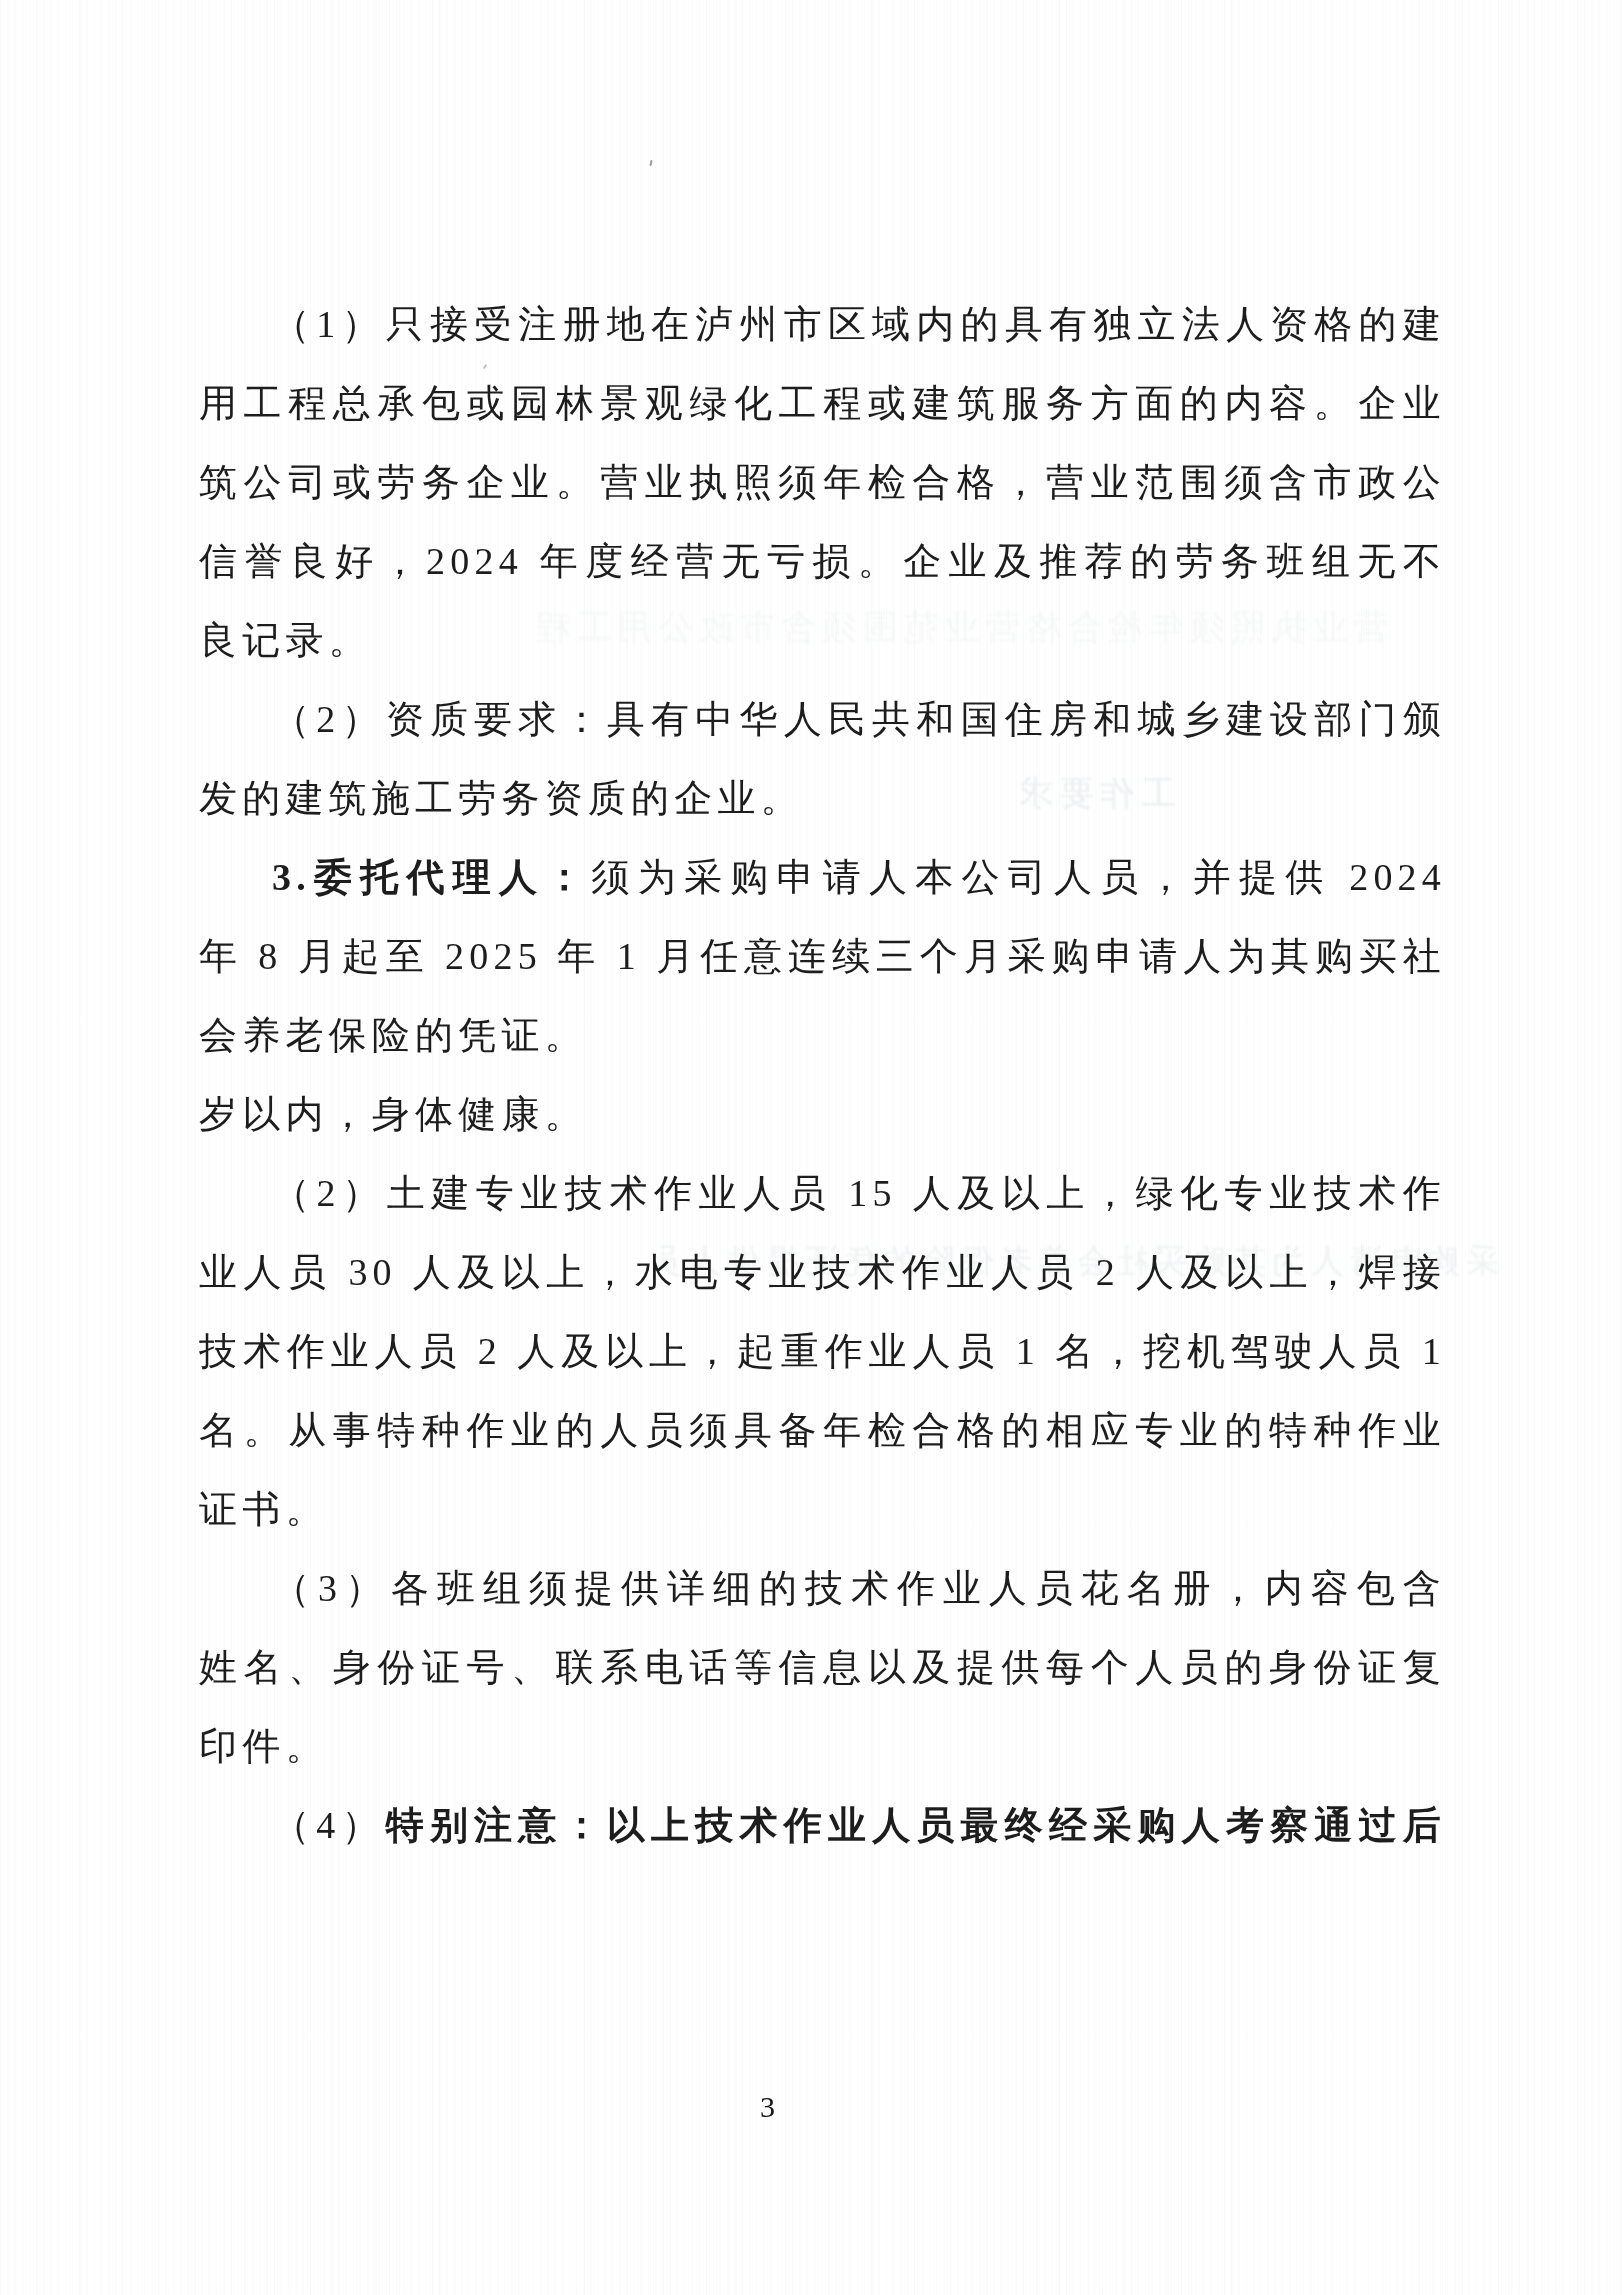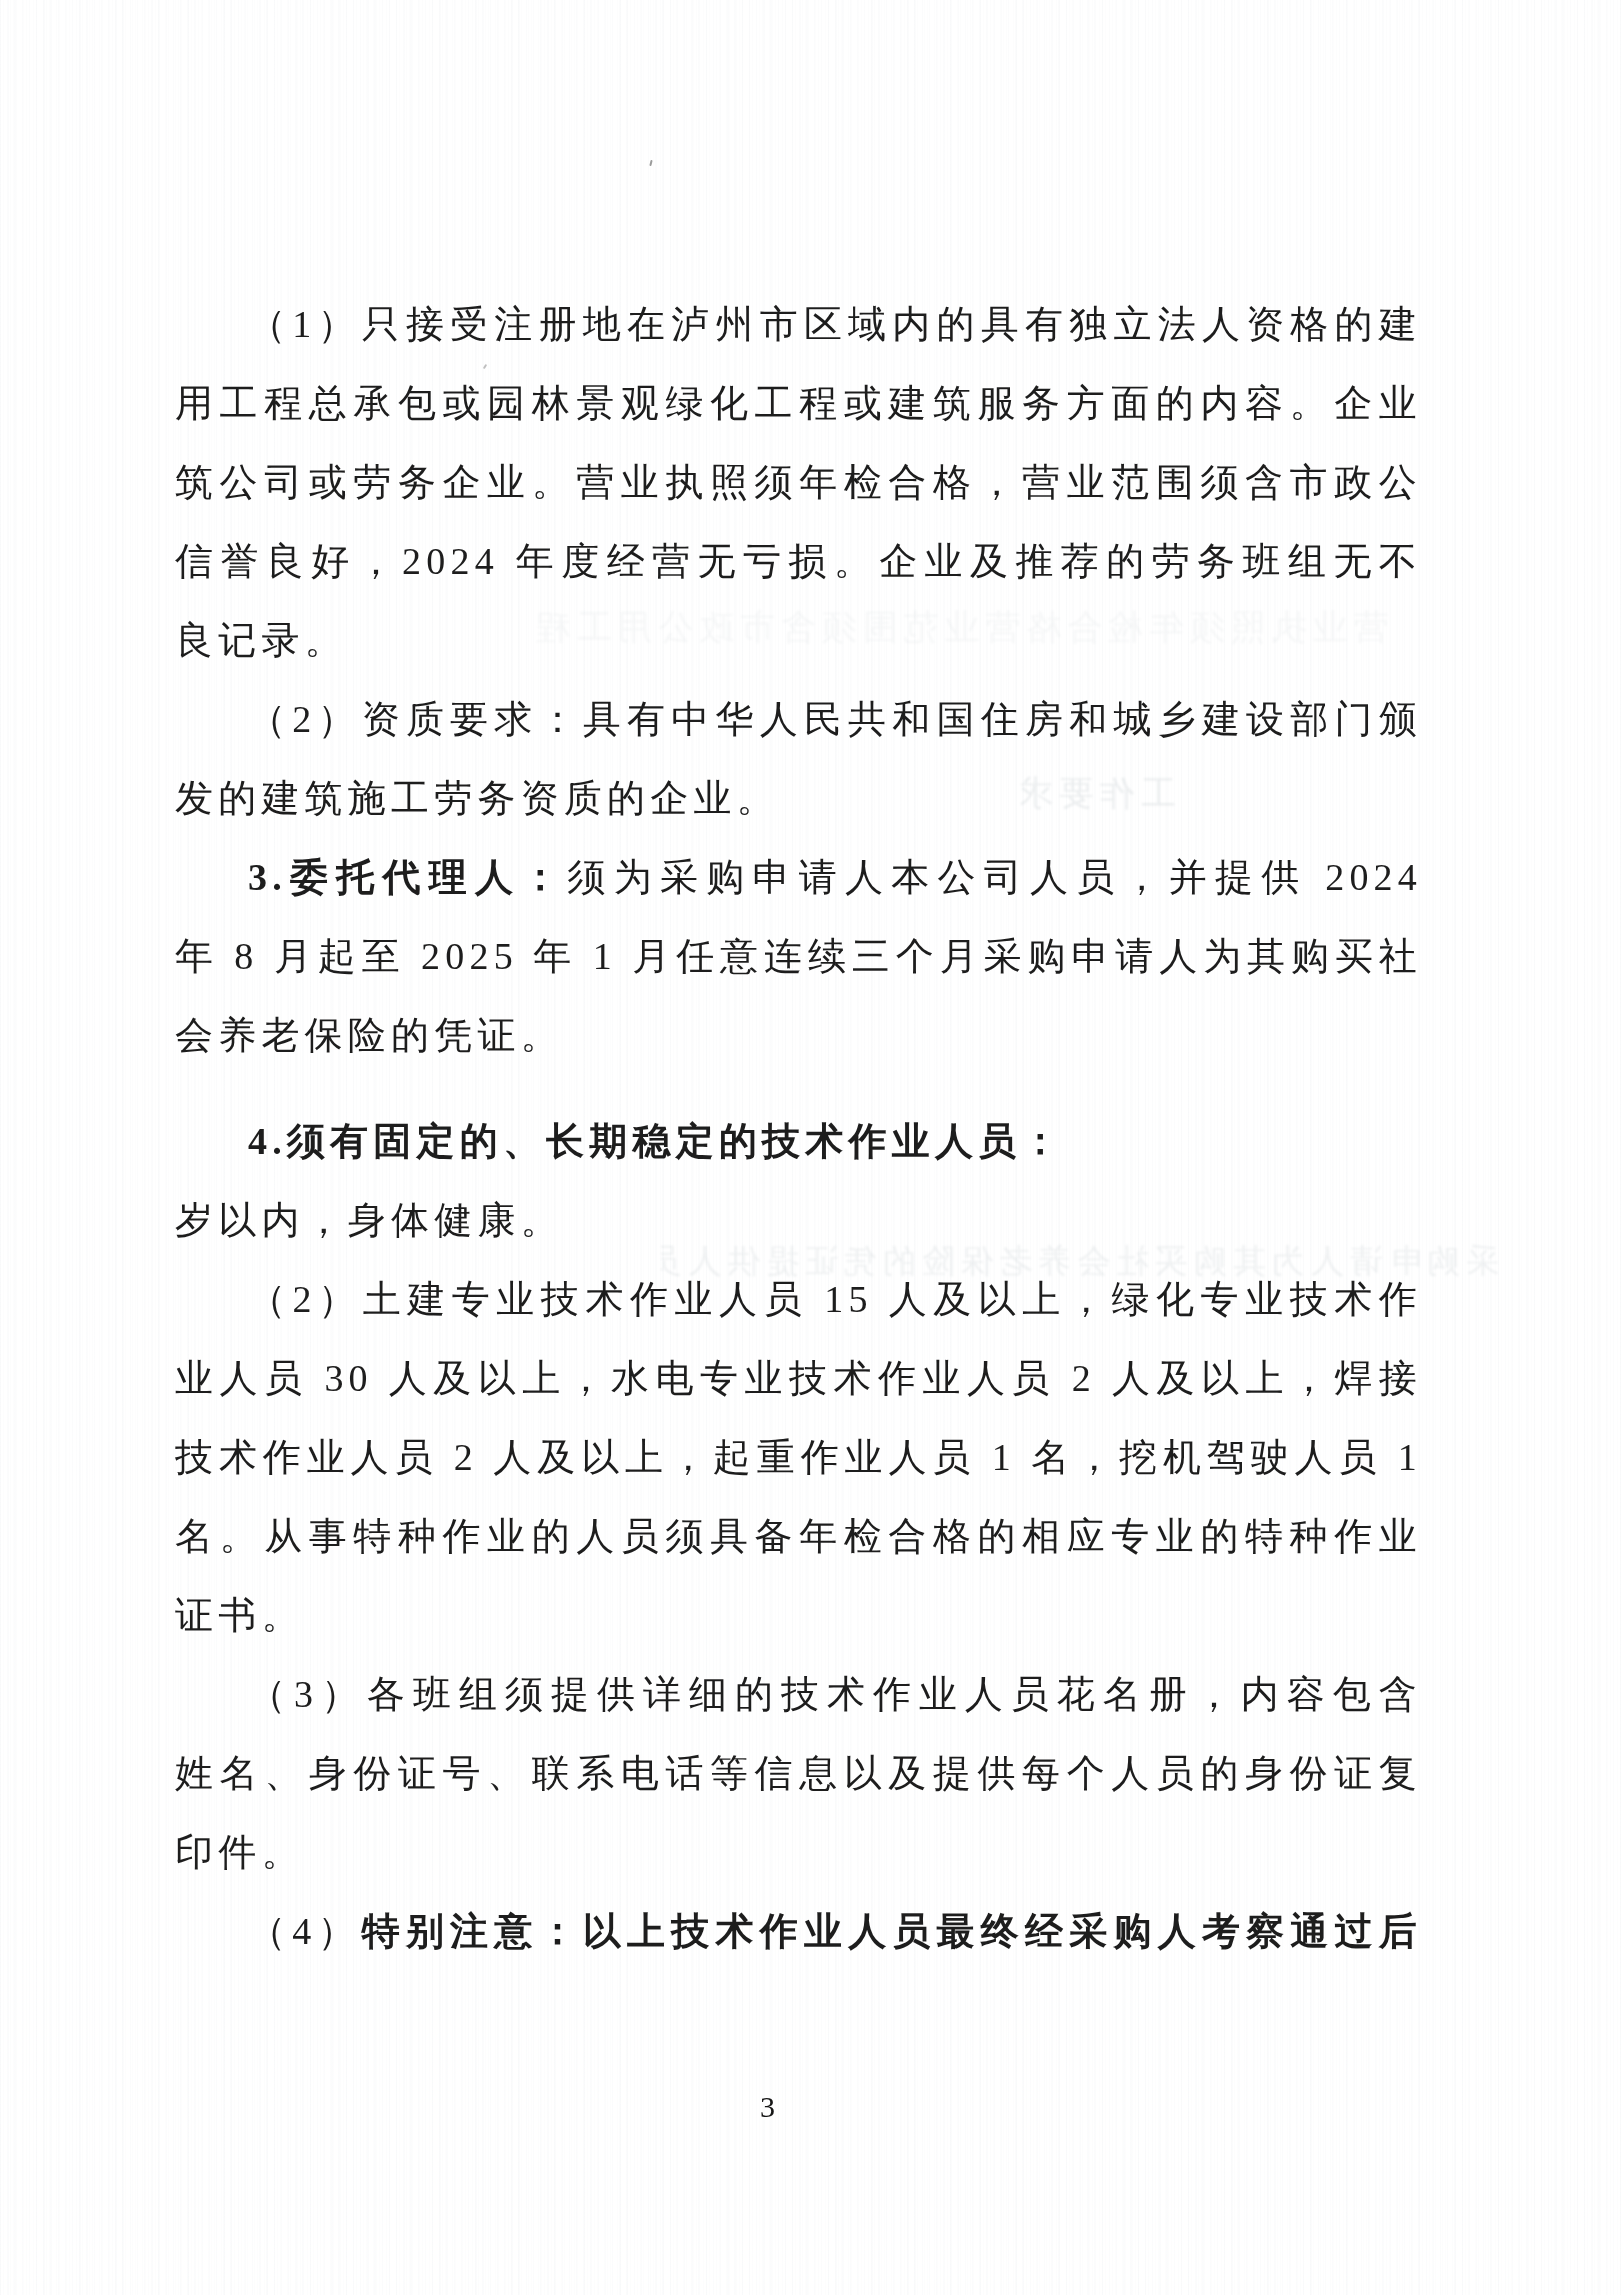--- a/index.html
+++ b/index.html
@@ -15,21 +15,21 @@
   .page::before{
     content:"";
     position:absolute;inset:0;
     background:
       repeating-linear-gradient(90deg, rgba(120,140,160,0.028) 0 1.3px, transparent 1.3px 7.2px),
       repeating-linear-gradient(90deg, rgba(140,150,160,0.018) 0 0.7px, transparent 0.7px 3.3px);
     pointer-events:none;
   }
   .content{
     position:absolute;
-    left:175px;top:285px;width:1247px;
+    left:199px;top:285px;width:1247px;
   }
   .line{
     height:79px;
     line-height:79px;
     font-size:38px;
     letter-spacing:5.2px;
     text-align:justify;
     text-align-last:left;
     overflow:hidden;
     white-space:normal;
@@ -88,21 +88,20 @@
     <div class="line just">筑公司或劳务企业。营业执照须年检合格，营业范围须含市政公</div>
     <div class="line just">信誉良好，2024 年度经营无亏损。企业及推荐的劳务班组无不</div>
     <div class="line">良记录。</div>
     <div class="line indent just">（2）资质要求：具有中华人民共和国住房和城乡建设部门颁</div>
     <div class="line">发的建筑施工劳务资质的企业。</div>
     <div class="line indent just">
       <span class="b">3.委托代理人：</span><span>须为采购申请人本公司人员，并提供 2024</span>
     </div>
     <div class="line just">年 8 月起至 2025 年 1 月任意连续三个月采购申请人为其购买社</div>
     <div class="line">会养老保险的凭证。</div>
-    <div class="line indent b">4.须有固定的、长期稳定的技术作业人员：</div>
     <div class="line">岁以内，身体健康。</div>
     <div class="line indent just">（2）土建专业技术作业人员 15 人及以上，绿化专业技术作</div>
     <div class="line just">业人员 30 人及以上，水电专业技术作业人员 2 人及以上，焊接</div>
     <div class="line just">技术作业人员 2 人及以上，起重作业人员 1 名，挖机驾驶人员 1</div>
     <div class="line just">名。从事特种作业的人员须具备年检合格的相应专业的特种作业</div>
     <div class="line">证书。</div>
     <div class="line indent just">（3）各班组须提供详细的技术作业人员花名册，内容包含</div>
     <div class="line just">姓名、身份证号、联系电话等信息以及提供每个人员的身份证复</div>
     <div class="line">印件。</div>
     <div class="line indent just">

